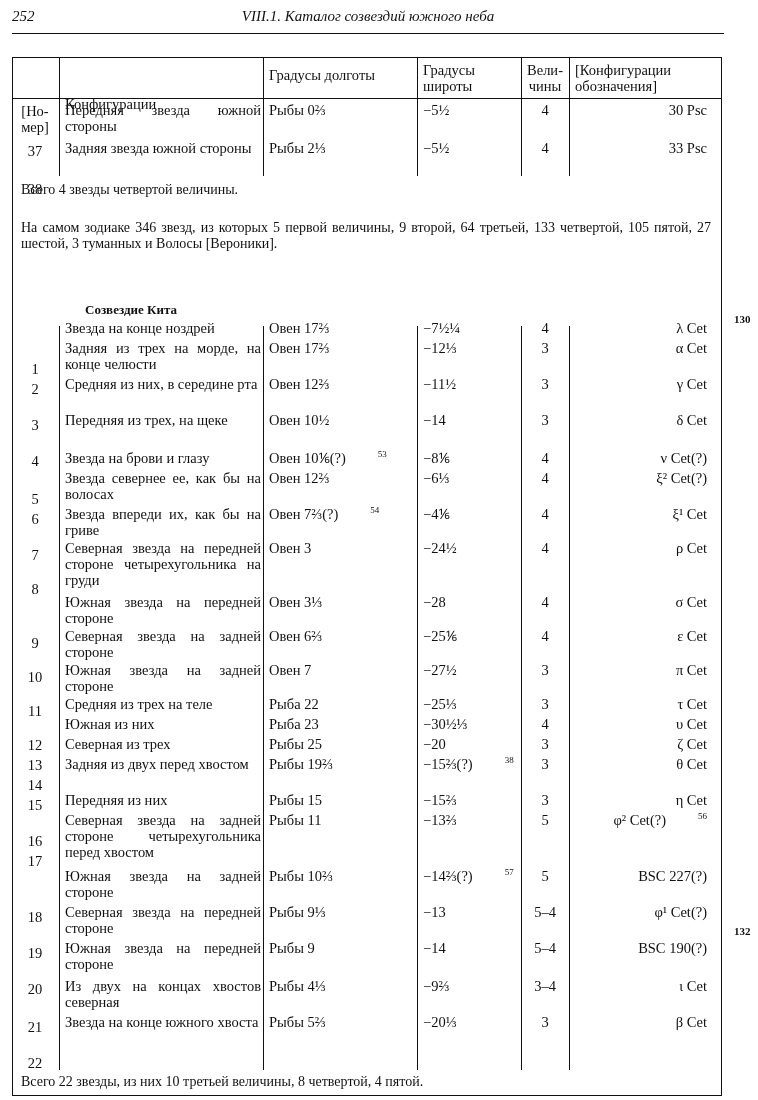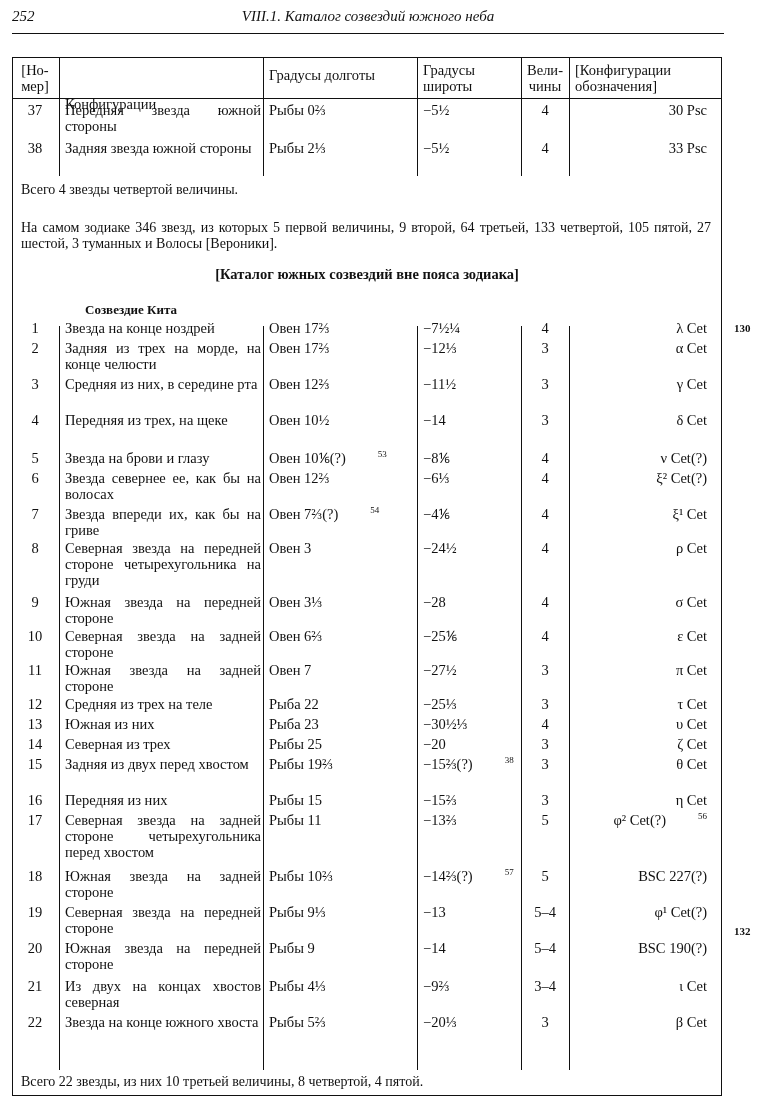--- a/index.html
+++ b/index.html
@@ -23,21 +23,21 @@
   .col-lines .v { position: absolute; width: 0; border-left: 1.3px solid #111; }
 
   .hdr {
     position: absolute; left: 0; top: 0; width: 100%; height: 41px;
     border-bottom: 1.5px solid #111; box-sizing: border-box;
     font-size: 14px; line-height: 15px;
   }
   .hdr .cell { position: absolute; top: 4px; }
 
   .cell { position: absolute; font-size: 14.5px; line-height: 16px; }
-  .num { text-align: center; width: 44px; left: 0; }
+  .num { text-align: center; width: 44px; left: 0; margin-top: 41px; }
   .conf { left: 52px; width: 196px; text-align: justify; }
   .lon { left: 256px; }
   .lat { left: 410px; }
   .mag { left: 508px; width: 48px; text-align: center; }
   .des { left: 556px; width: 138px; text-align: right; }
   sup { font-size: 9px; line-height: 0; margin-left: 32px; }
 
   .para { position: absolute; left: 8px; width: 690px; font-size: 14px; line-height: 16px; }
   .section-title { position: absolute; left: 0; width: 100%; text-align: center; font-weight: bold; font-size: 14.5px; }
   .const-title { position: absolute; left: 72px; font-weight: bold; font-size: 13px; }
@@ -97,21 +97,20 @@
         <div class="cell conf"><span>Задняя звезда южной стороны</span></div>
         <div class="cell lon"><span>Рыбы 2⅓</span></div>
         <div class="cell lat"><span>−5½</span></div>
         <div class="cell mag"><span>4</span></div>
         <div class="cell des"><span>33 Psc</span></div>
       </div>
     </div>
 
   <div class="para" style="top:124px;">Всего 4 звезды четвертой величины.</div>
   <div class="para" style="top:162px; text-align:justify;">На самом зодиаке 346 звезд, из которых 5 первой величины, 9 второй, 64 третьей, 133 четвертой, 105 пятой, 27 шестой, 3 туманных и Волосы [Вероники].</div>
-  <div class="section-title" style="top:208px;">[Каталог южных созвездий вне пояса зодиака]</div>
   <div class="const-title" style="top:244px;">Созвездие Кита</div>
 
   <div class="col-lines">
     <div class="v" style="left:46px; top:268px; height:744px;"></div>
     <div class="v" style="left:250px; top:268px; height:744px;"></div>
     <div class="v" style="left:404px; top:268px; height:744px;"></div>
     <div class="v" style="left:508px; top:268px; height:744px;"></div>
     <div class="v" style="left:556px; top:268px; height:744px;"></div>
   </div>
 
@@ -290,14 +289,14 @@
         <div class="cell lon"><span>Рыбы 5⅔</span></div>
         <div class="cell lat"><span>−20⅓</span></div>
         <div class="cell mag"><span>3</span></div>
         <div class="cell des"><span>β Cet</span></div>
       </div>
     </div>
 
   <div class="para" style="top:1016px;">Всего 22 звезды, из них 10 третьей величины, 8 четвертой, 4 пятой.</div>
 </div>
 
-<div class="margin-note" style="top:322px;text-align:right;">130</div>
+<div class="margin-note" style="top:313px;text-align:right;">130</div>
 <div class="margin-note" style="top:925px;">132</div>
 
 </body></html>

